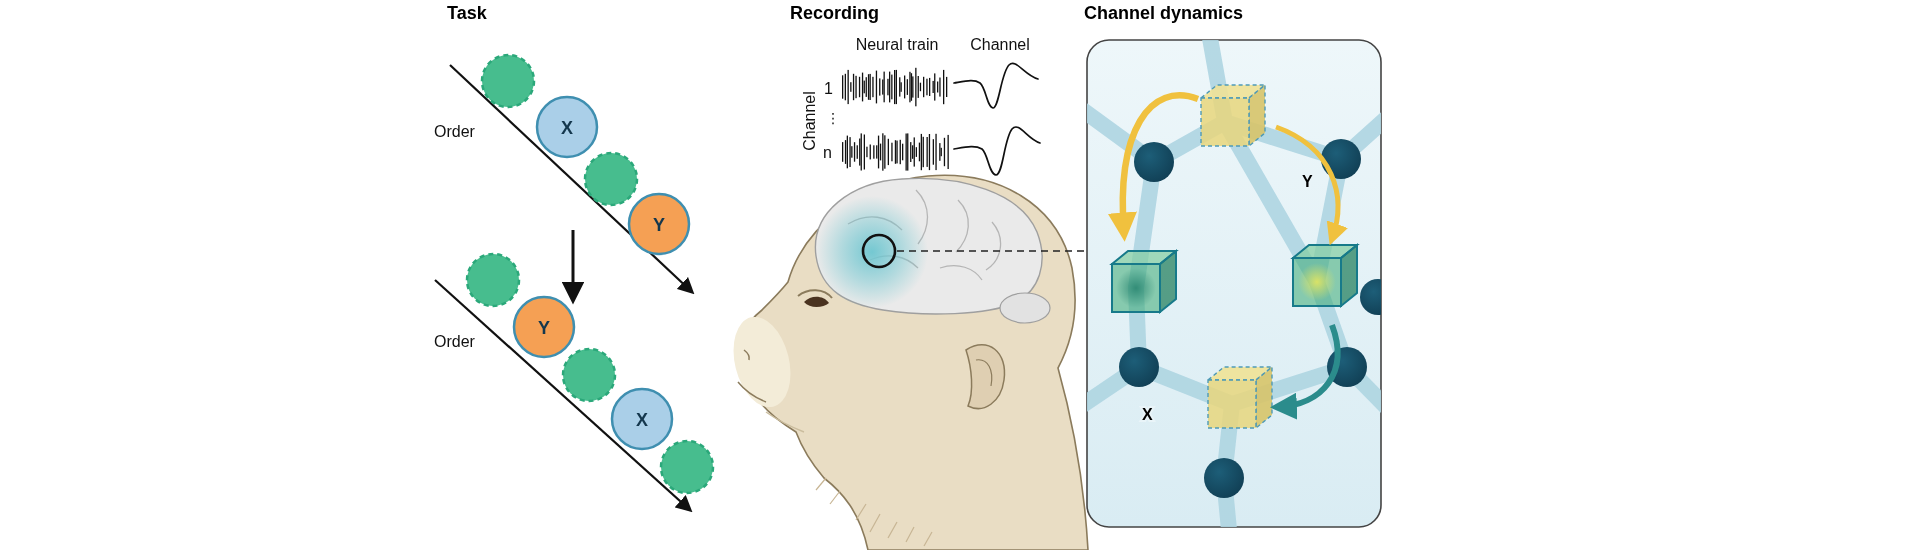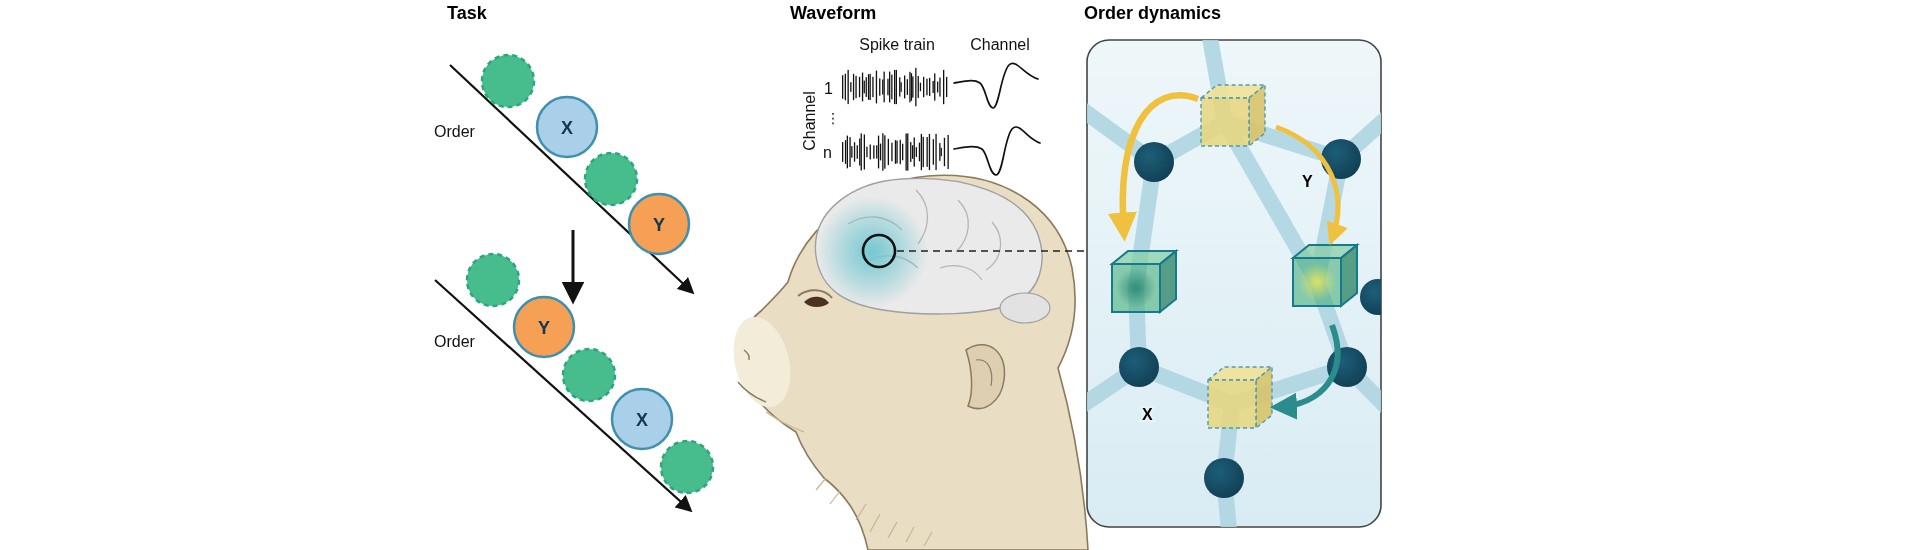--- a/index.html
+++ b/index.html
@@ -22,22 +22,22 @@
   .nlabel{font-weight:bold;font-size:16px;fill:#000;paint-order:stroke;stroke:#e9f4f8;stroke-width:4px;}
   .cube-dashed{stroke:#4f9ab6;stroke-width:1.4;stroke-dasharray:4 3;}
   .cube-solid{stroke:#177a8a;stroke-width:2;}
 </style>
 </head>
 <body>
 
 <div class="stage">
 
   <div class="title" style="left:447px;top:3px">Task</div>
-  <div class="title" style="left:790px;top:3px">Waveform</div>
-  <div class="title" style="left:1084px;top:3px">Order dynamics</div>
+  <div class="title" style="left:790px;top:3px">Recording</div>
+  <div class="title" style="left:1084px;top:3px">Channel dynamics</div>
 
   <svg style="left:420px;top:40px" width="300" height="500" viewBox="0 0 300 500">
     <defs>
       <marker id="ab" viewBox="0 0 10 10" refX="8" refY="5" markerWidth="7.5" markerHeight="7.5" orient="auto-start-reverse">
         <path d="M0 0 L10 5 L0 10 z" fill="#111"></path>
       </marker>
     </defs>
 
     <path class="karrow" d="M30 25 L272 252" marker-end="url(#ab)"></path>
     <path class="karrow" style="stroke-width:3" d="M153 190 L153 260" marker-end="url(#ab)"></path>
@@ -55,21 +55,21 @@
 
     <circle cx="73" cy="240" r="26" stroke="#2ba87a" stroke-width="2.5" stroke-dasharray="5 4" fill="#47bd8e"></circle>
     <circle cx="124" cy="287" r="30" stroke="#3f8fb0" stroke-width="2.5" fill="#f5a054"></circle>
     <text class="circ-letter" x="124" y="294">Y</text>
     <circle cx="169" cy="335" r="26" stroke="#2ba87a" stroke-width="2.5" stroke-dasharray="5 4" fill="#47bd8e"></circle>
     <circle cx="222" cy="379" r="30" stroke="#3f8fb0" stroke-width="2.5" fill="#aacfe8"></circle>
     <text class="circ-letter" x="222" y="386">X</text>
     <circle cx="267" cy="427" r="26" stroke="#2ba87a" stroke-width="2.5" stroke-dasharray="5 4" fill="#47bd8e"></circle>
   </svg>
 
-  <div class="lbl center" style="left:837px;top:36px;width:120px">Spike train</div>
+  <div class="lbl center" style="left:837px;top:36px;width:120px">Neural train</div>
   <div class="lbl center" style="left:945px;top:36px;width:110px">Channel</div>
   <div class="lbl center rot" style="left:775px;top:112px;width:70px">Channel</div>
   <div class="lbl" style="left:824px;top:80px">1</div>
   <div class="lbl" style="left:826px;top:110px;font-size:14px">⋮</div>
   <div class="lbl" style="left:823px;top:144px">n</div>
 
   <svg style="left:840px;top:60px" width="125" height="120" viewBox="0 0 125 120">
     <g class="spike-row" fill="#111">
         <rect x="2.0" y="15.3" width="1.3" height="23.4"></rect>
         <rect x="4.7" y="13.8" width="1.3" height="26.5"></rect>

